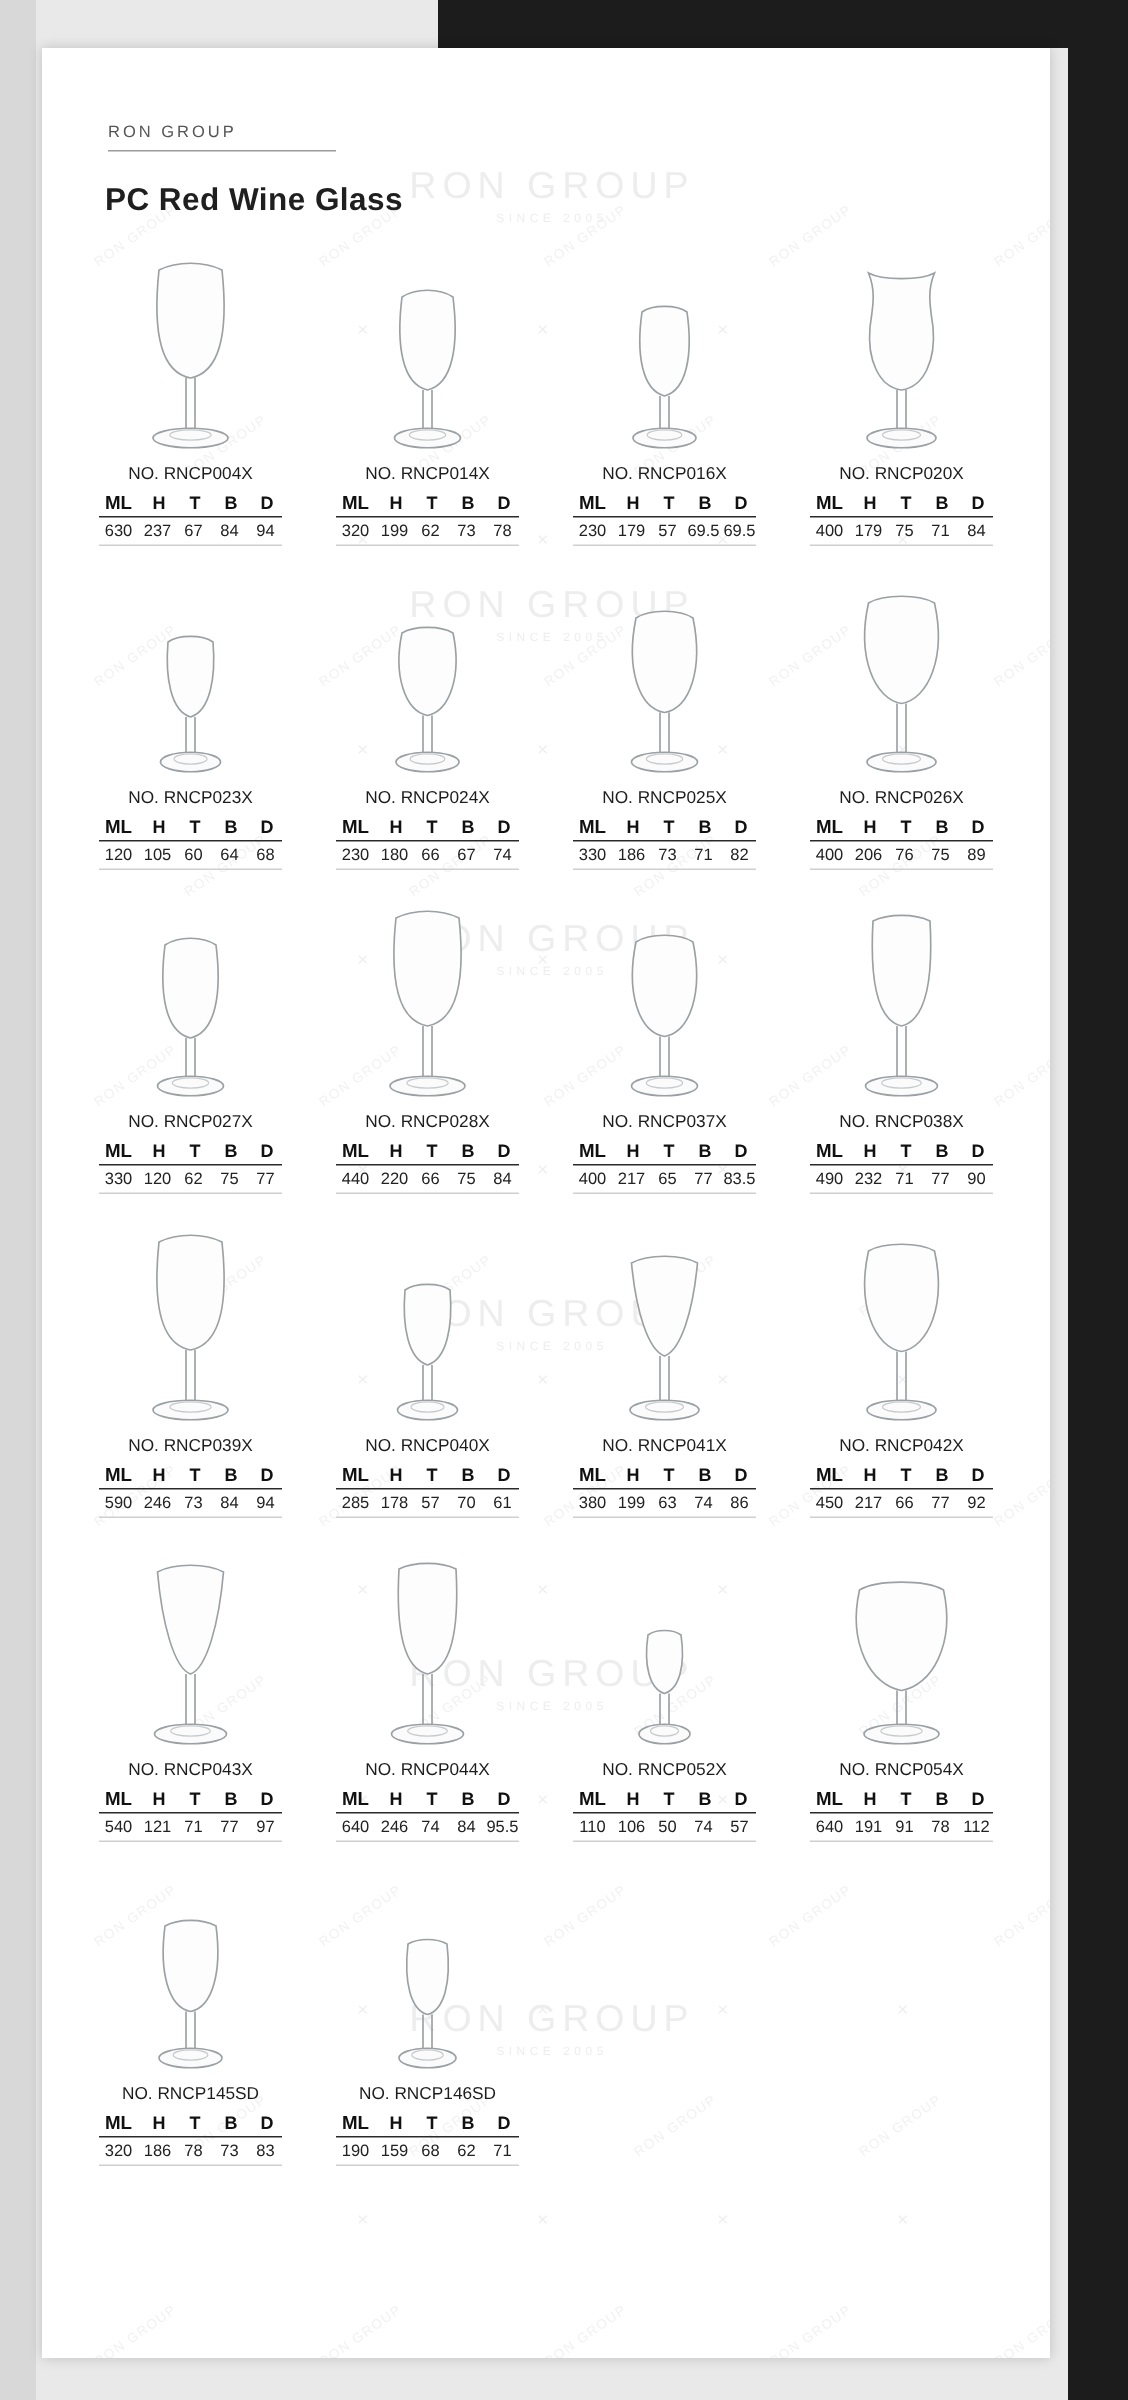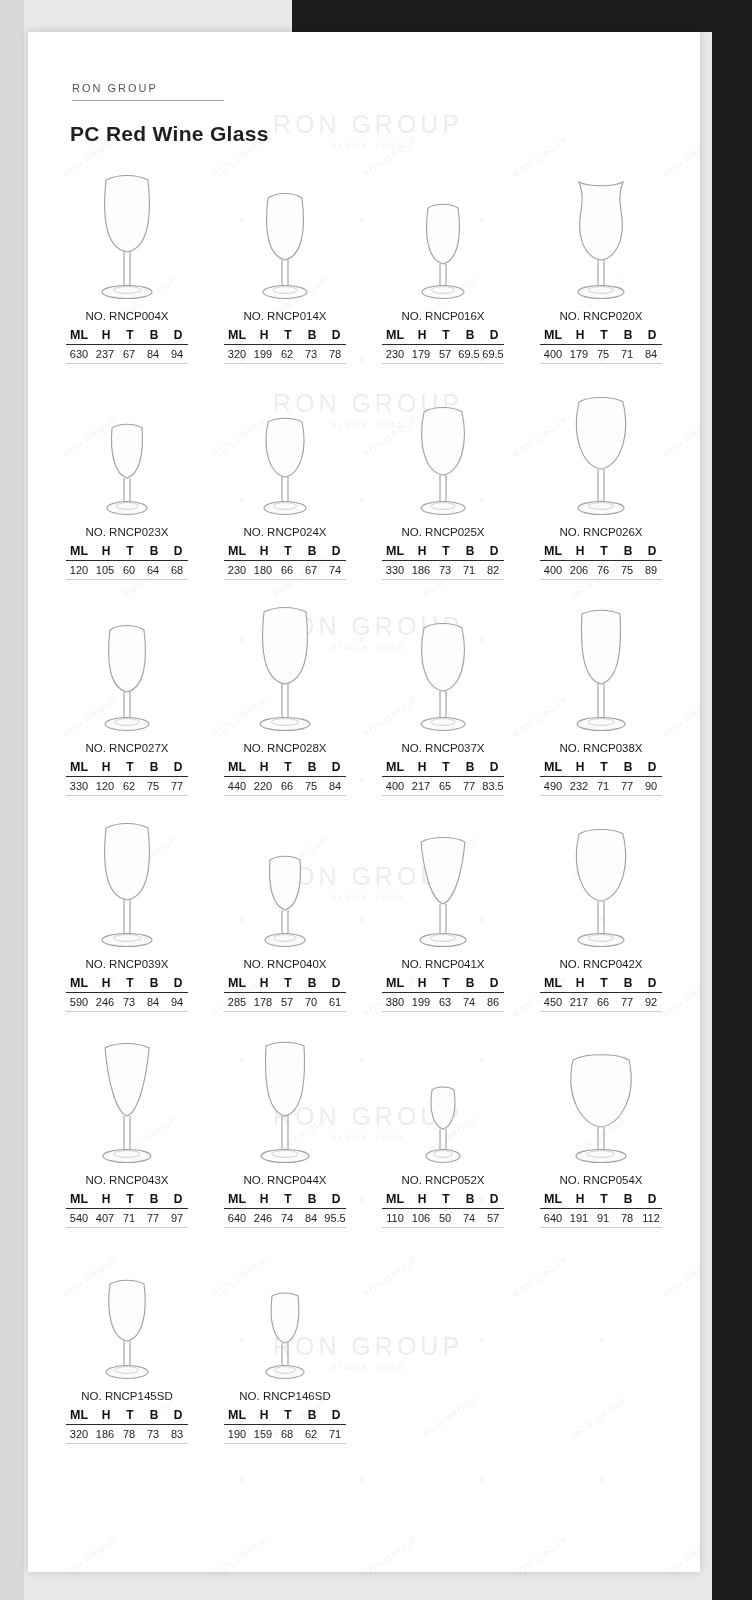--- a/index.html
+++ b/index.html
@@ -738,21 +738,21 @@
           <div class="spec">
             <div class="spec-head">
               <span style="width: 26px;">ML</span>
               <span style="width: 20px;">H</span>
               <span style="width: 20px;">T</span>
               <span style="width: 20px;">B</span>
               <span style="width: 20px;">D</span>
             </div>
             <div class="spec-vals">
               <span style="width: 26px;">540</span>
-              <span style="width: 22px;">407</span>
+              <span style="width: 22px;">121</span>
               <span style="width: 22px;">71</span>
               <span style="width: 22px;">77</span>
               <span style="width: 22px;">97</span>
             </div>
           </div>
         </div>
         <div class="cell">
           <div class="glass-area">
             <svg width="110" height="148" viewBox="0 0 110 148">
               <path d="M36,22 C34,58 38,88 55,92 C72,88 76,58 74,22 C64,17 46,17 36,22 Z" fill="#fdfdfd" stroke="#9aa0a3" stroke-width="1.1"></path>

